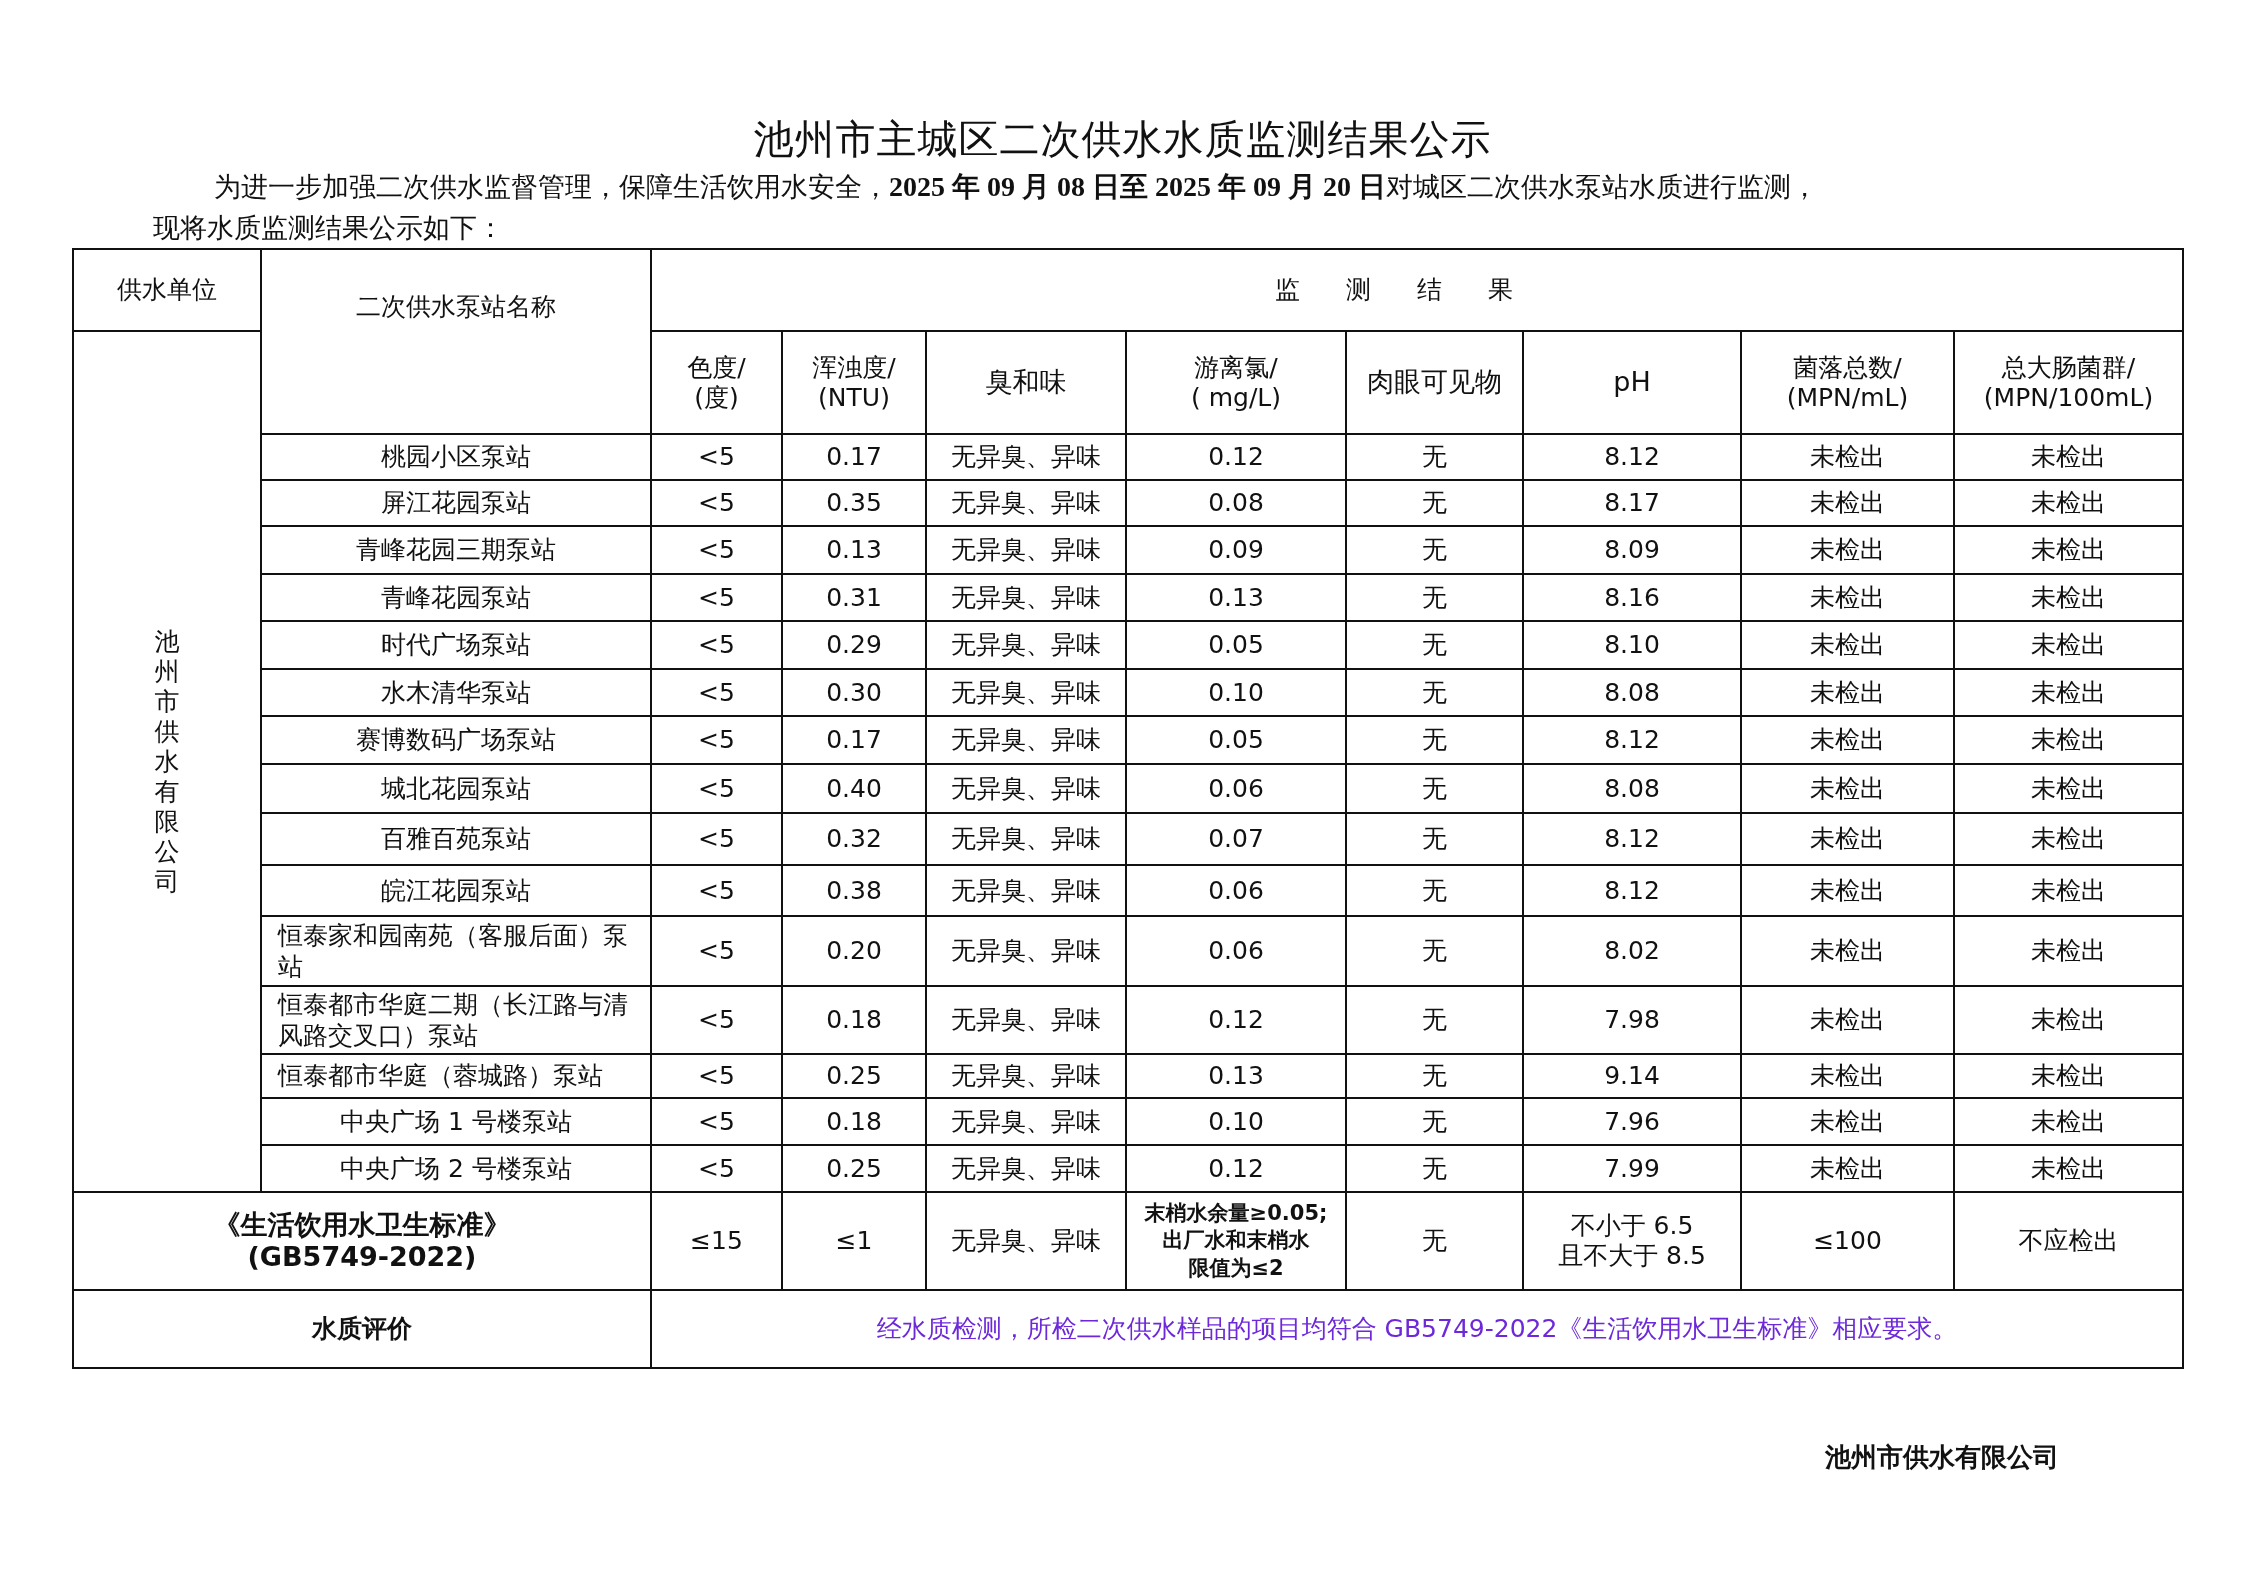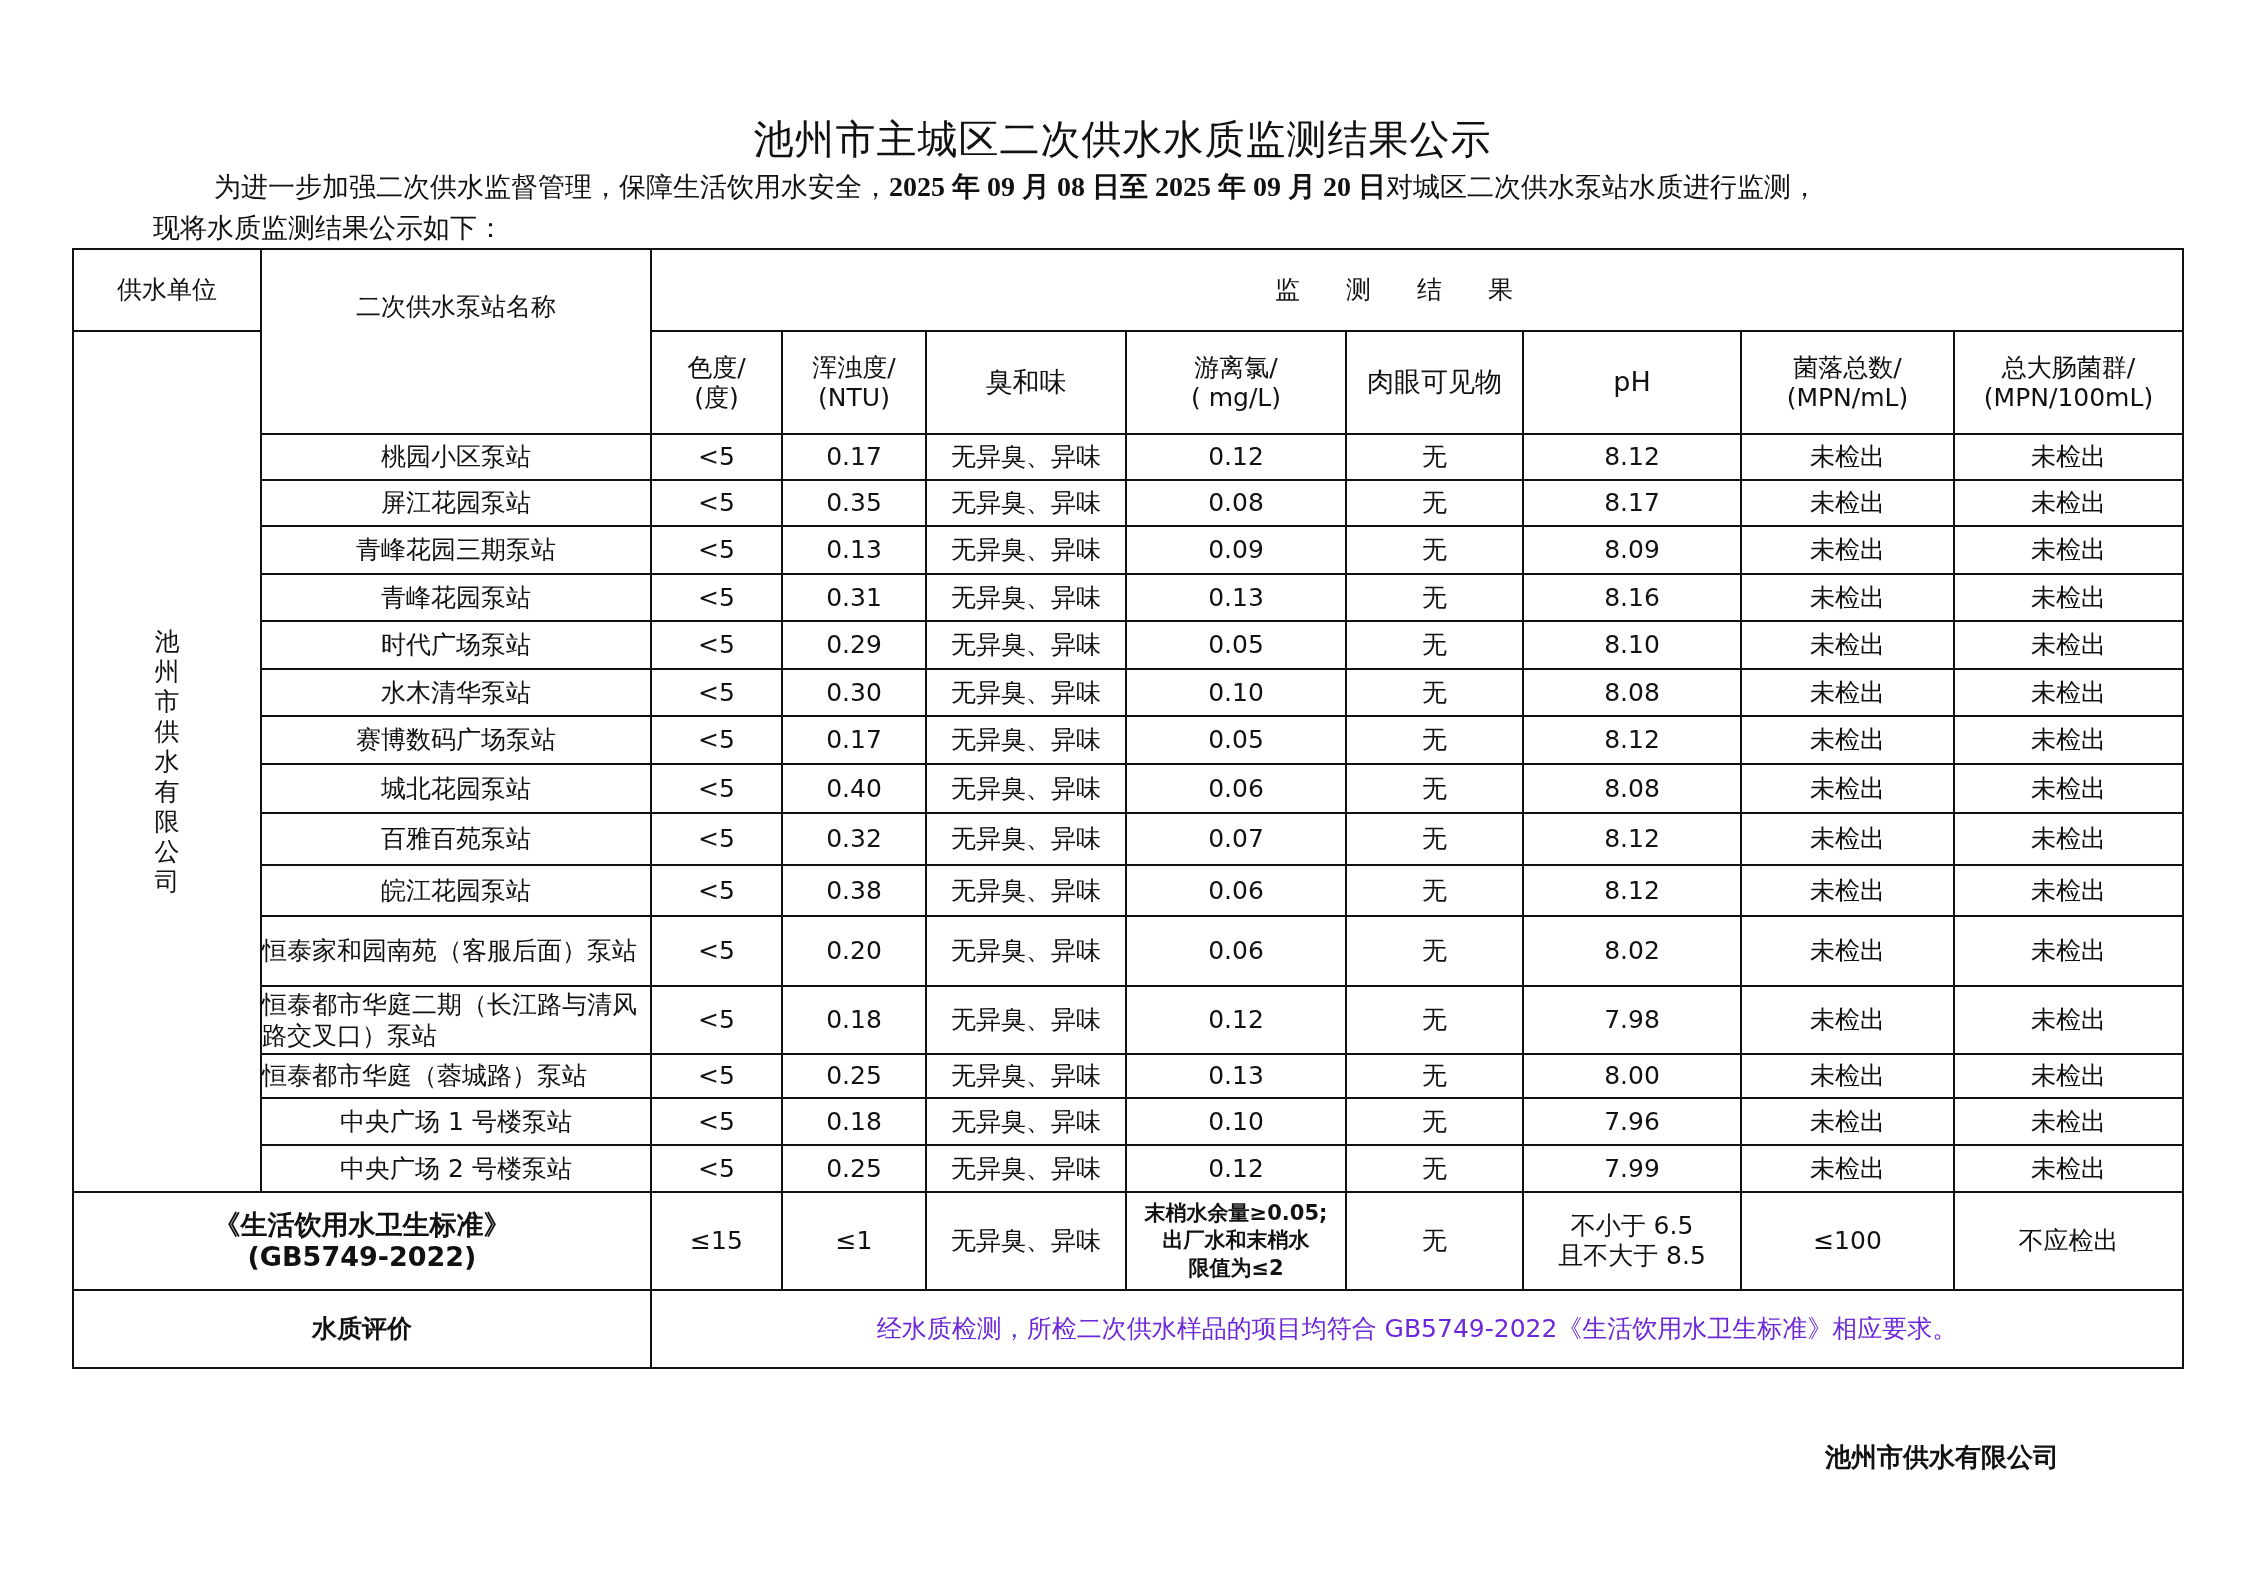--- a/index.html
+++ b/index.html
@@ -17,21 +17,21 @@
   table.main td { border: 2px solid #111; text-align: center; vertical-align: middle;
                   padding: 0; font-size: 25px; line-height: 1.2;
                   font-family: "DejaVu Sans", sans-serif; }
   td.unit-head { font-size: 36px; }
   td.result-head { font-size: 36px; letter-spacing: 46px; padding-left: 46px; }
   td.name-head { font-size: 30px; vertical-align: top; padding-top: 12px; }
   td.colhead { font-size: 24px; font-family: "Liberation Serif", serif; }
   td.colhead.big { font-size: 27px; font-family: "DejaVu Sans", sans-serif; }
   td.company { font-size: 34px; line-height: 56px; }
   td.station { text-align: center; }
-  td.station.long { text-align: left; font-size: 25px; line-height: 1.25; }
+  td.station.long { text-align: left; padding-left: 16px; font-size: 25px; line-height: 1.25; }
   td.num { font-family: "DejaVu Sans", sans-serif; font-size: 25px; }
   td.std { font-family: "Liberation Serif", serif; font-size: 28px; }
   td.std.small { font-size: 21px; line-height: 1.3; font-weight: bold; }
   td.std.label { font-weight: bold; font-size: 27px; }
   td.eval-label { font-weight: bold; font-size: 27px; font-family: "Liberation Serif", serif; }
   td.eval-text { text-align: left; padding-left: 14px; font-size: 28px; color: #6d28d9; }
   .footer { position: absolute; left: 1825px; top: 1440px; font-size: 26px; font-weight: bold;
             font-family: "DejaVu Sans", sans-serif; }
 </style>
 </head>
@@ -236,21 +236,21 @@
         <td class="num">未检出</td>
         <td class="num">未检出</td>
       </tr>
       <tr style="height: 44px;">
         <td class="station long">恒泰都市华庭（蓉城路）泵站</td>
         <td class="num">&lt;5</td>
         <td class="num">0.25</td>
         <td class="num">无异臭、异味</td>
         <td class="num">0.13</td>
         <td class="num">无</td>
-        <td class="num">8.00</td>
+        <td class="num">9.14</td>
         <td class="num">未检出</td>
         <td class="num">未检出</td>
       </tr>
       <tr style="height: 47px;">
         <td class="station">中央广场 1 号楼泵站</td>
         <td class="num">&lt;5</td>
         <td class="num">0.18</td>
         <td class="num">无异臭、异味</td>
         <td class="num">0.10</td>
         <td class="num">无</td>

